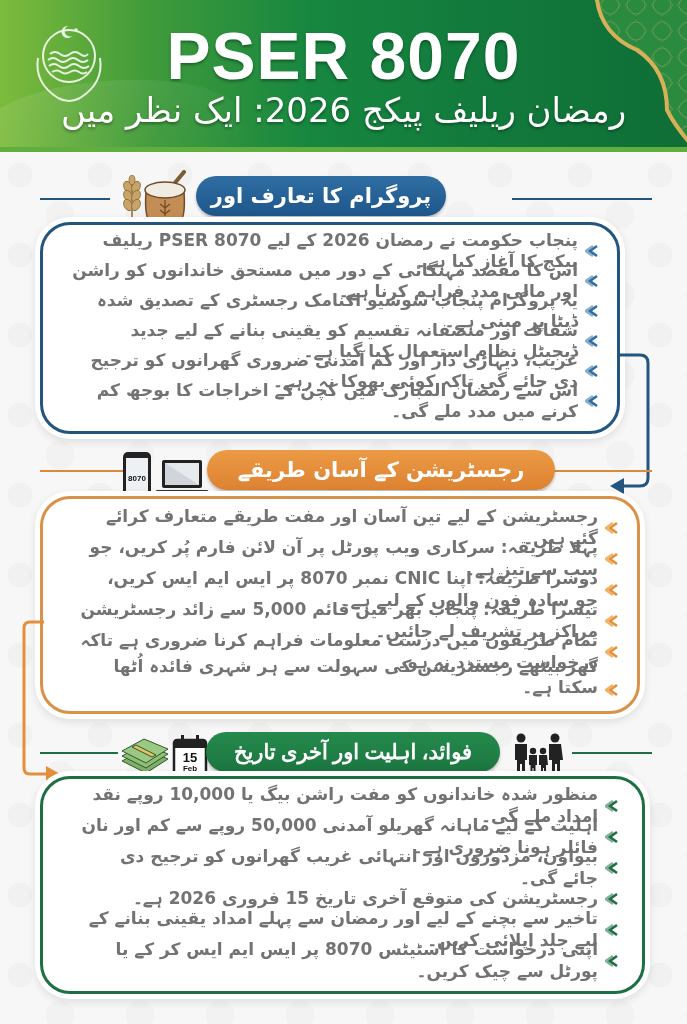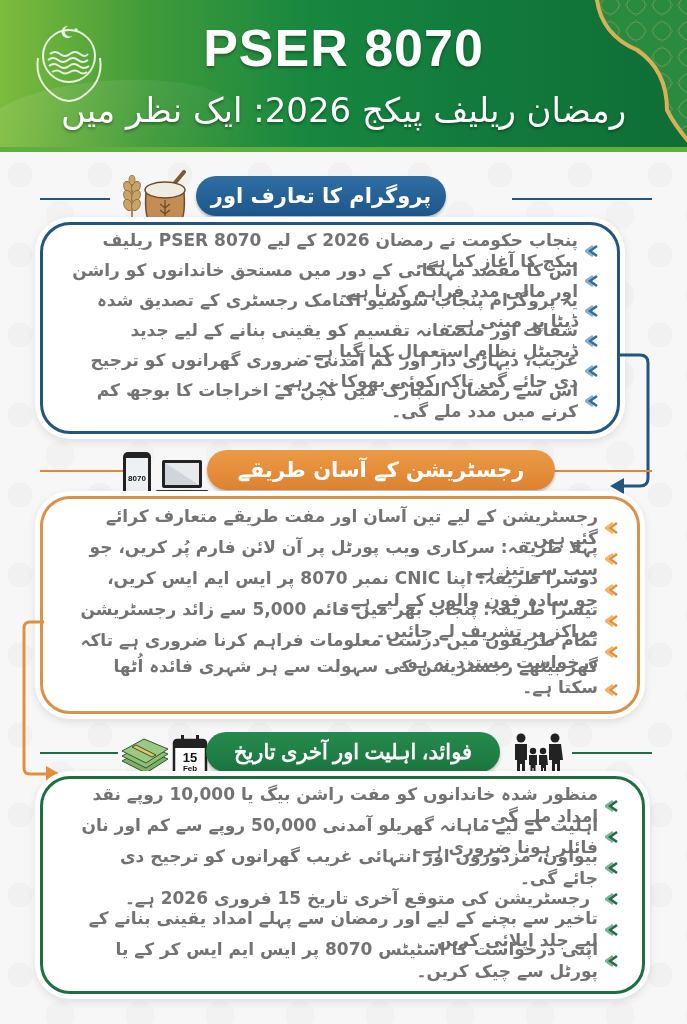--- a/index.html
+++ b/index.html
@@ -35,21 +35,21 @@
   }
   .header-ornament {
     position: absolute; right: -40px; top: -60px; width: 260px; height: 260px;
   }
   .emblem {
     position: absolute; left: 28px; top: 18px; width: 82px; height: 92px;
   }
   .title-en {
     position: absolute; left: 0; right: 0; top: 18px; text-align: center;
     color: #fff; font-family: "Liberation Sans", sans-serif; font-weight: bold;
-    font-size: 52px; letter-spacing: 1px;
+    font-size: 66px; letter-spacing: 1px;
     text-shadow: 0 2px 3px rgba(0,0,0,0.35);
   }
   .title-ur {
     position: absolute; left: 60px; right: 60px; top: 90px; text-align: center;
     color: #fff; font-family: "DejaVu Sans", sans-serif;
     font-size: 34px; direction: rtl;
     text-shadow: 0 2px 3px rgba(0,0,0,0.35);
   }
 
   
@@ -359,21 +359,21 @@
       </li>
     <li style="height:31px;">
         <span class="bullet">
           <svg width="14" height="14" viewBox="0 0 14 14">
             <path d="M12 2 L5 7 L12 12" fill="none" stroke="#1f6f44" stroke-width="2.6"></path>
             <path d="M8 2 L1 7 L8 12" fill="none" stroke="#1f6f44" stroke-width="2.6" opacity="0.55"></path>
           </svg>
         </span>
         <span class="txt">بیواؤں، مزدوروں اور انتہائی غریب گھرانوں کو ترجیح دی جائے گی۔</span>
       </li>
-    <li style="height:31px;gap:8px;">
+    <li style="height:31px;">
         <span class="bullet">
           <svg width="14" height="14" viewBox="0 0 14 14">
             <path d="M12 2 L5 7 L12 12" fill="none" stroke="#1f6f44" stroke-width="2.6"></path>
             <path d="M8 2 L1 7 L8 12" fill="none" stroke="#1f6f44" stroke-width="2.6" opacity="0.55"></path>
           </svg>
         </span>
         <span class="txt">رجسٹریشن کی متوقع آخری تاریخ 15 فروری 2026 ہے۔</span>
       </li>
     <li style="height:31px;">
         <span class="bullet">

